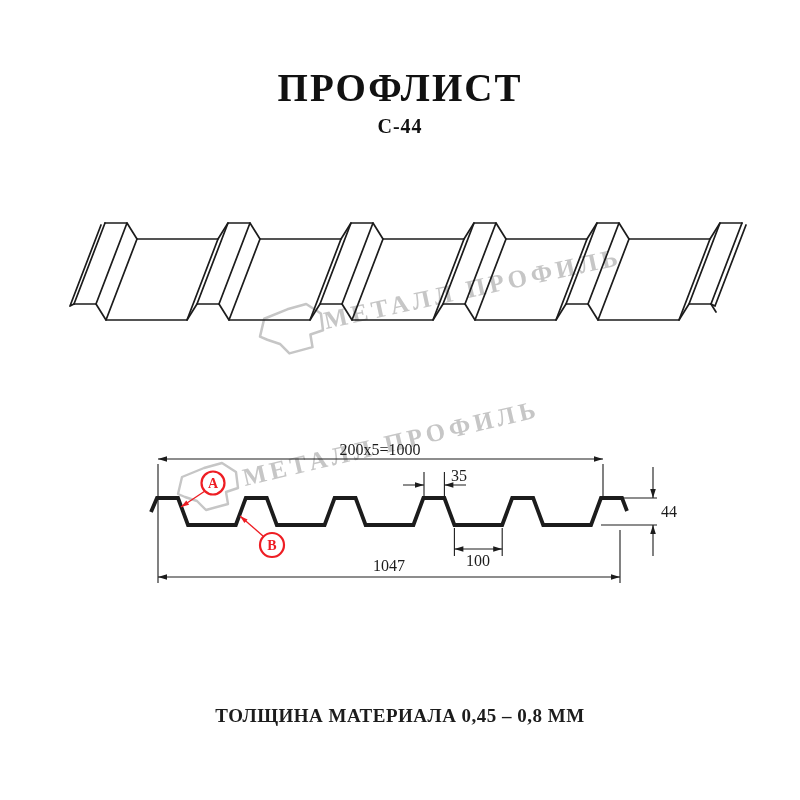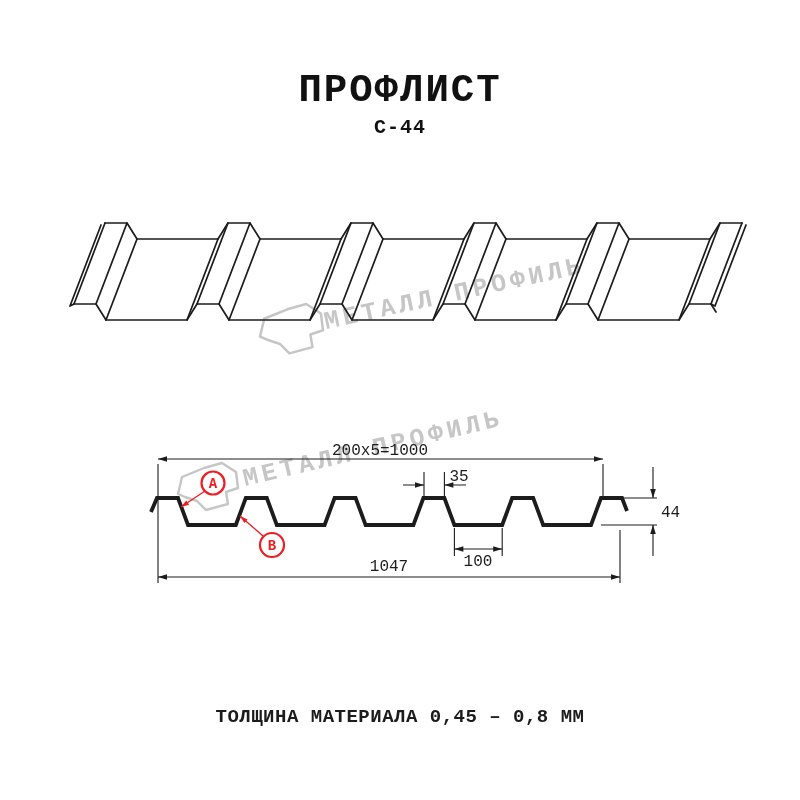--- a/index.html
+++ b/index.html
@@ -1,17 +1,17 @@
 <!DOCTYPE html>
 <html><head>
 <meta charset="utf-8">
 <style>
   html,body{margin:0;padding:0;background:#ffffff;}
   .page{position:relative;width:800px;height:800px;background:#ffffff;overflow:hidden;
-        font-family:Liberation Mono, monospace;border-radius:11px;}
+        font-family:Liberation Serif, serif;border-radius:11px;}
   svg{position:absolute;left:0;top:0;}
   .title{font-size:39px;font-weight:bold;letter-spacing:2px;fill:#111111;text-anchor:middle;}
   .subtitle{font-size:20px;font-weight:bold;letter-spacing:1px;fill:#111111;text-anchor:middle;}
   .footer-note{font-size:19px;font-weight:bold;letter-spacing:0.5px;fill:#1c1c1c;text-anchor:middle;}
   .wm-text{font-size:25px;font-weight:bold;letter-spacing:4px;fill:#c6c6c6;}
   .wm-logo{fill:none;stroke:#c6c6c6;stroke-width:2.4;stroke-linejoin:round;}
   .sheet3d{fill:none;stroke:#1c1c1c;stroke-width:1.7;stroke-linejoin:round;stroke-linecap:round;}
   .profile-thick{fill:none;stroke:#1c1c1c;stroke-width:3.8;stroke-linejoin:miter;}
   .dim-line{fill:none;stroke:#1c1c1c;stroke-width:1.1;}
   .dim-arrow{fill:#1c1c1c;stroke:none;}

